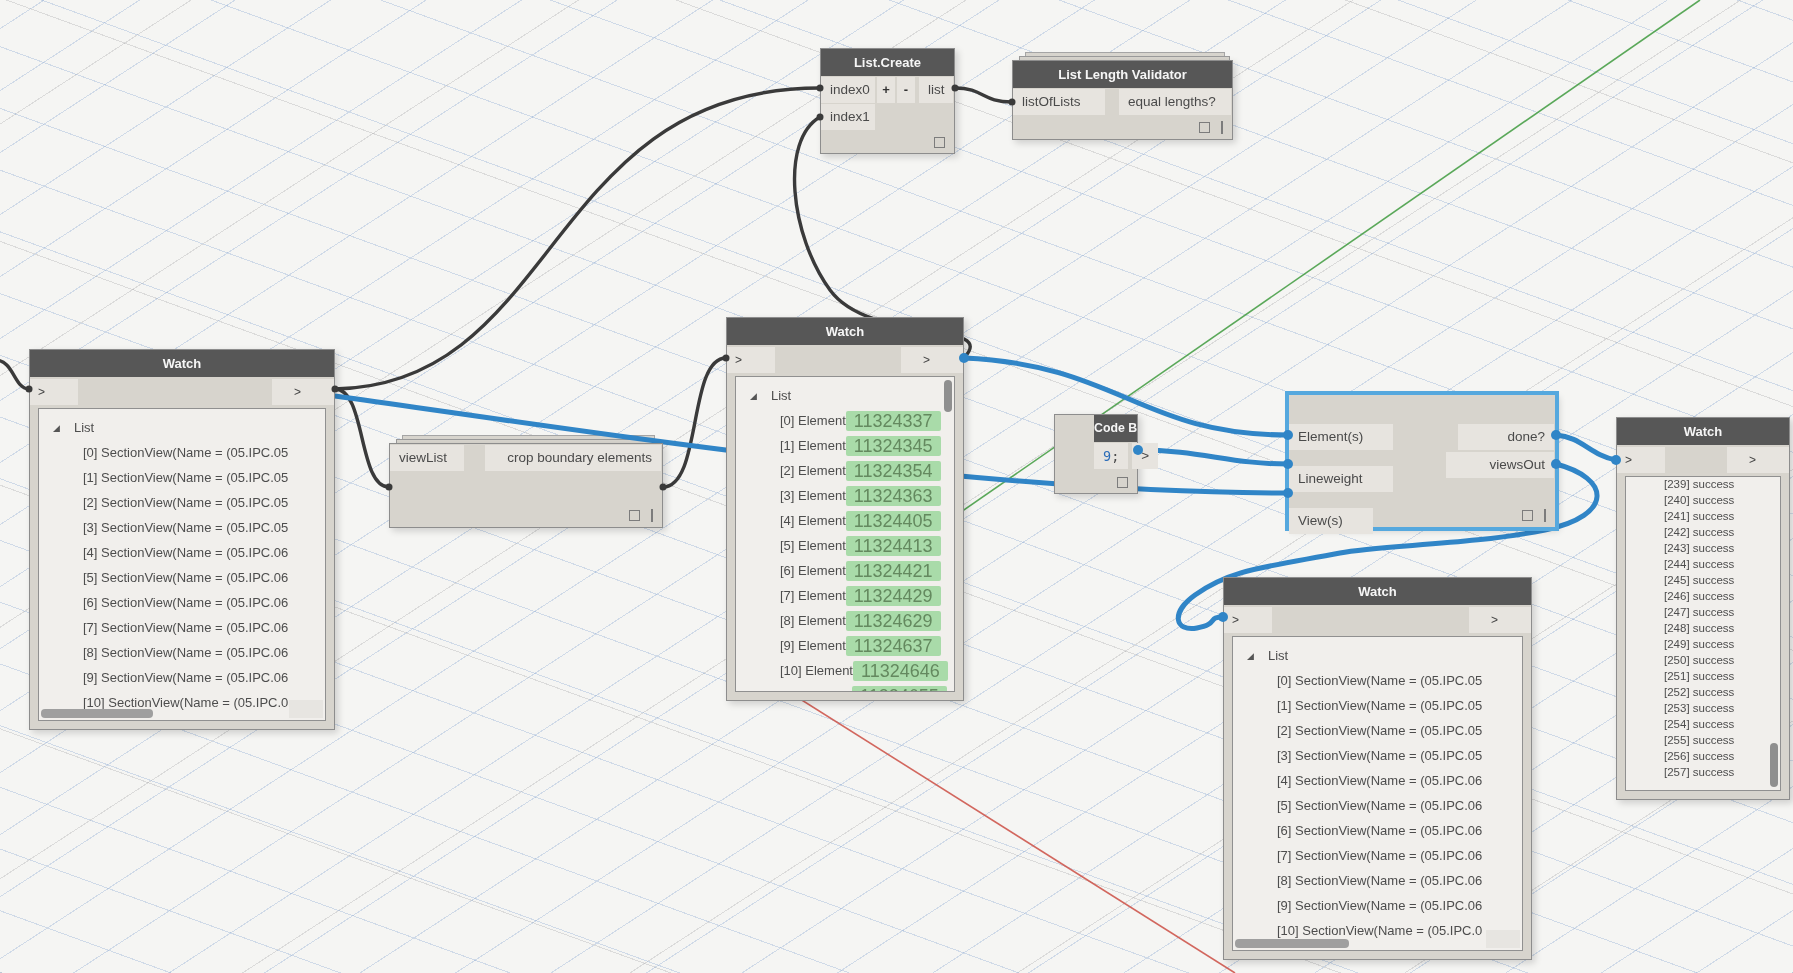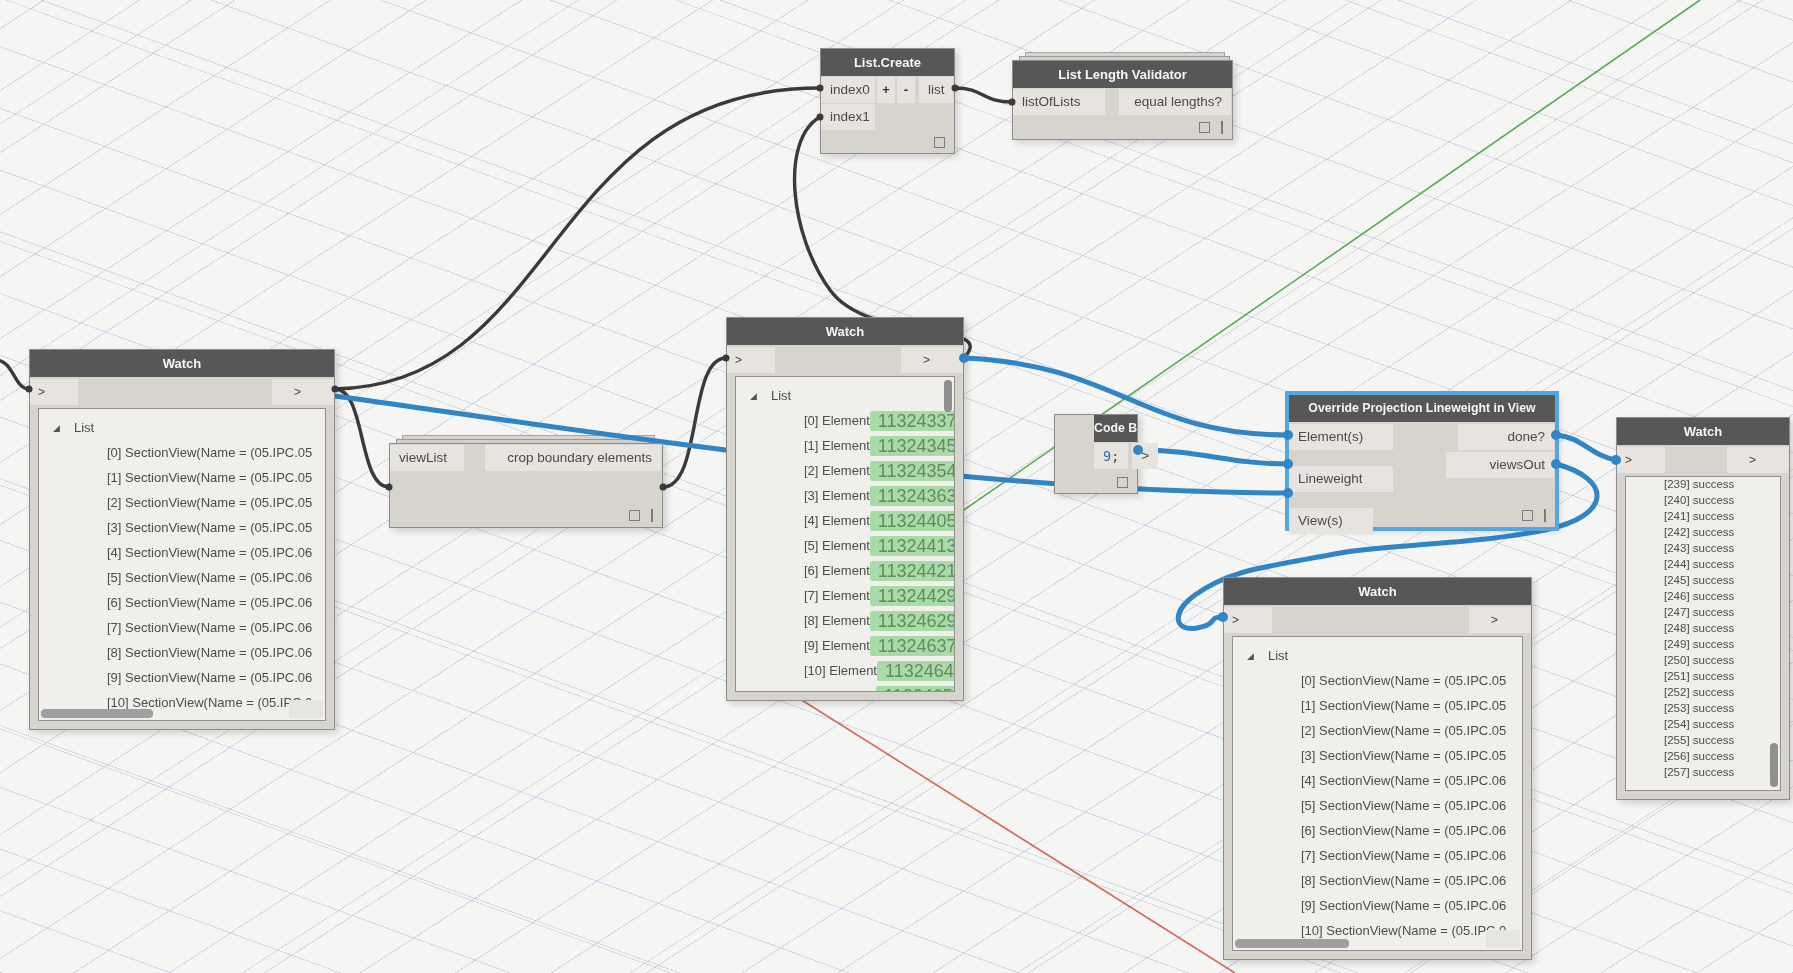--- a/index.html
+++ b/index.html
@@ -51,21 +51,21 @@
        font-size:12px;color:#444;line-height:26px;}
   .pin-in{left:0;padding-left:8px;}
   .pin-out{right:0;padding-left:22px;}
   .wdata{position:absolute;left:8px;right:8px;bottom:8px;background:var(--data-bg);
          border:1px solid #909090;overflow:hidden;padding-top:6px;
          font-family:Liberation Sans, sans-serif;color:var(--mono-text);}
   .row{height:25px;line-height:25px;font-size:13px;white-space:nowrap;}
   .row.root{padding-left:14px;}
   .exp{display:inline-block;font-size:9px;color:#555;margin-right:14px;transform:translateY(-1px);}
   ul.items{list-style:none;margin:0;padding:0;}
-  .item{padding-left:68px;display:flex;align-items:center;}
+  .item{padding-left:44px;display:flex;align-items:center;}
   .watch-right .row{height:16px;line-height:16px;font-size:11.5px;}
   .watch-right .item{padding-left:38px;}
   .watch-right .item:first-child{margin-top:-7px;}
   .badge{margin-left:auto;margin-right:16px;background:var(--badge-bg);color:var(--badge-text);
          padding:0 8px;height:20px;line-height:20px;font-size:18px;border-radius:2px;}
   .hscroll{position:absolute;left:2px;right:40px;bottom:2px;height:9px;}
   .hthumb{width:46%;height:100%;background:#9f9f9f;border-radius:4px;}
   .vthumb{position:absolute;right:2px;width:8px;background:#8f8f8f;border-radius:4px;}
   .scorner{position:absolute;right:2px;bottom:2px;width:34px;height:18px;background:#e7e5e1;}
 
@@ -113,21 +113,21 @@
   <div class="nfoot">
       <span class="cbx"></span>
     </div>
 </div>
 
 <div class="node stack" style="left:1012px;top:60px;width:221px;height:80px;">
   <div class="hdr">List Length Validator</div>
   <div class="crow">
     <span class="chip" style="width:92px;">listOfLists</span>
     <span class="spacer"></span>
-    <span class="chip" style="width:112px;text-align:right;">equal lengths?</span>
+    <span class="chip" style="width:112px;text-align:left;">equal lengths?</span>
   </div>
   <div class="nfoot">
     <span class="cbx"></span>
     <span class="pinbar"></span>
   </div>
 </div>
 
 <div class="node" style="left:29px;top:349px;width:306px;height:381px;">
   <div class="hdr">Watch</div>
   <div class="prow">
@@ -236,21 +236,20 @@
     <span class="chip codechip" style="width:50px;"><span class="codeblue">9</span><span>;</span></span>
     <span class="spacer"></span>
     <span class="chip" style="width:28px;">&gt;</span>
   </div>
   <div class="nfoot">
       <span class="cbx"></span>
     </div>
 </div>
 
 <div class="node selected" style="left:1288px;top:394px;width:268px;height:134px;">
-  <div class="hdr small">Override Projection Lineweight in View</div>
   <div class="icol">
     <span class="chip" style="width:104px;">Element(s)</span>
     <span class="chip" style="width:104px;">Lineweight</span>
     <span class="chip" style="width:84px;">View(s)</span>
   </div>
   <div class="ocol">
     <span class="chip" style="width:96px;">done?</span>
     <span class="chip" style="width:108px;">viewsOut</span>
   </div>
   <div class="nfoot">

